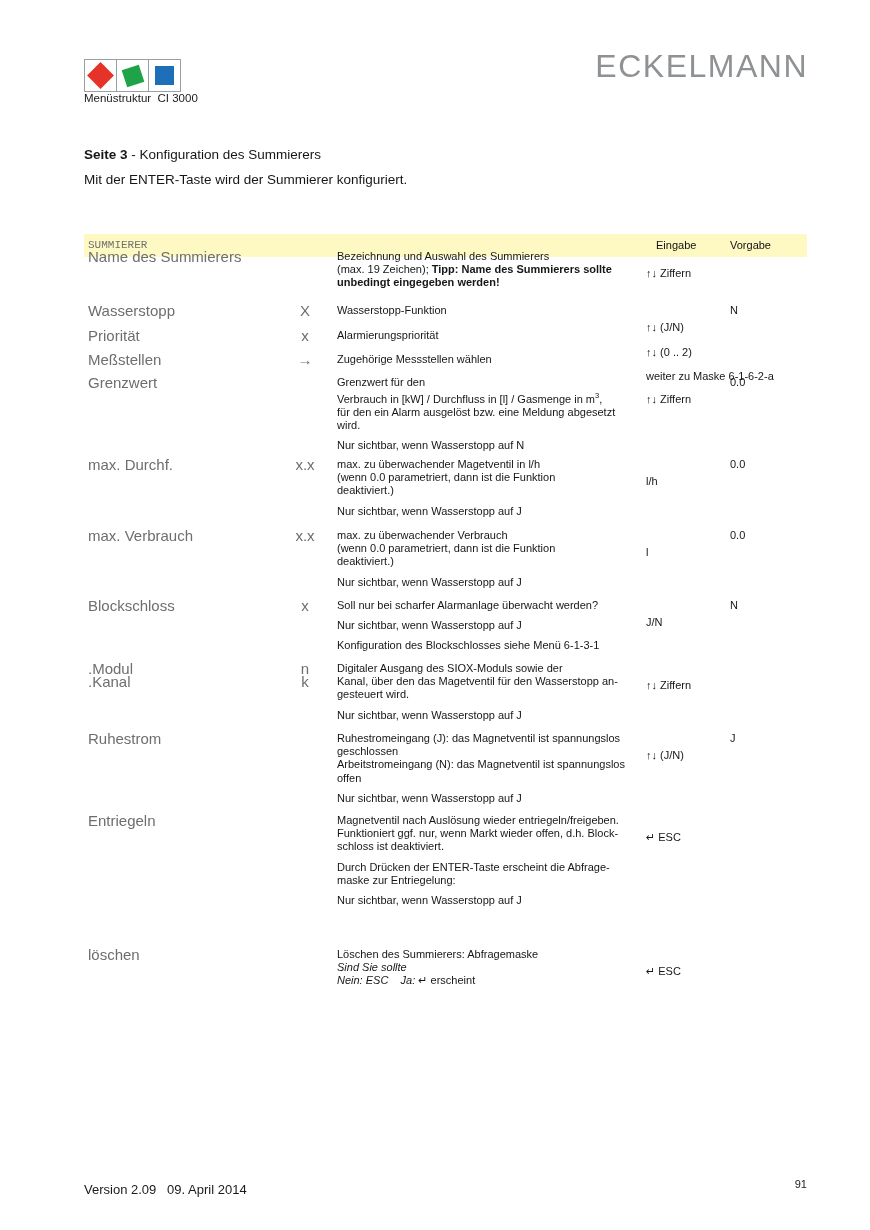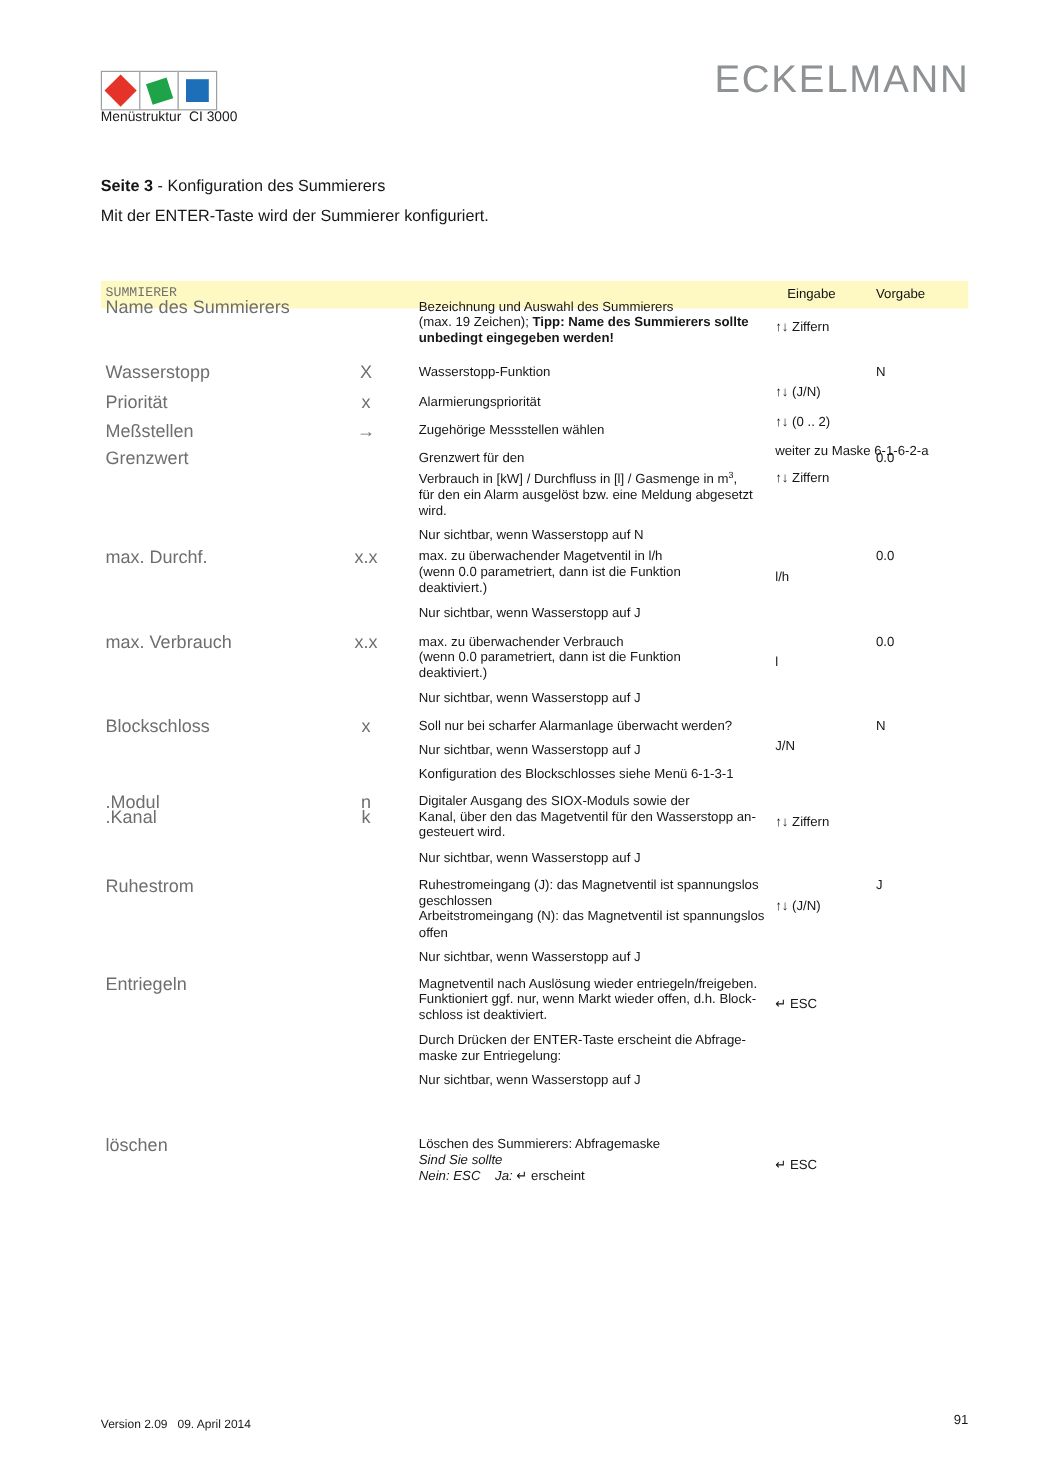--- a/index.html
+++ b/index.html
@@ -30,27 +30,27 @@
     font-family:"Liberation Mono","DejaVu Sans Mono",monospace;font-size:11px;color:#707070;}
   .thead .eingabe-h{position:absolute;left:562px;top:5px;font-size:11px;color:#111;padding-left:10px;}
   .thead .vorgabe-h{position:absolute;left:646px;top:5px;font-size:11px;color:#111;}
   
   .row{position:absolute;left:84px;width:723px;}
   .c-label,.c-value{
     font-family:Liberation Sans, sans-serif;
     font-size:15px;color:#6e6e6e;line-height:13.2px;white-space:pre;position:absolute;top:0;}
   .c-label{left:4px;}
   .c-value{left:201px;width:40px;text-align:center;}
-  .c-desc{position:absolute;left:265px;top:0;width:312px;font-size:11px;line-height:13.2px;color:#161616;}
+  .c-desc{position:absolute;left:253px;top:0;width:312px;font-size:11px;line-height:13.2px;color:#161616;}
   .c-desc p{margin:0 0 7px 0;white-space:pre-wrap;}
   .c-desc sup{font-size:7.5px;}
   .c-eingabe{position:absolute;left:562px;top:0;font-size:11px;line-height:13.2px;white-space:nowrap;color:#161616;margin-top:17px;}
   .c-vorgabe{position:absolute;left:646px;top:0;font-size:11px;line-height:13.2px;color:#161616;}
   
-  .footer-version{position:absolute;left:84px;top:1182px;font-size:10px;white-space:pre;color:#1a1a1a;}
+  .footer-version{position:absolute;left:84px;top:1182px;font-size:13px;white-space:pre;color:#1a1a1a;}
   .footer-page{position:absolute;right:63px;top:1178px;font-size:11px;color:#1a1a1a;}
 </style>
 </head>
 <body>
 
 <div class="page">
 
   <div class="logo">
     <div class="logo-cell">
       <div class="shape red-diamond" style="background: rgb(229, 51, 42);"></div>

